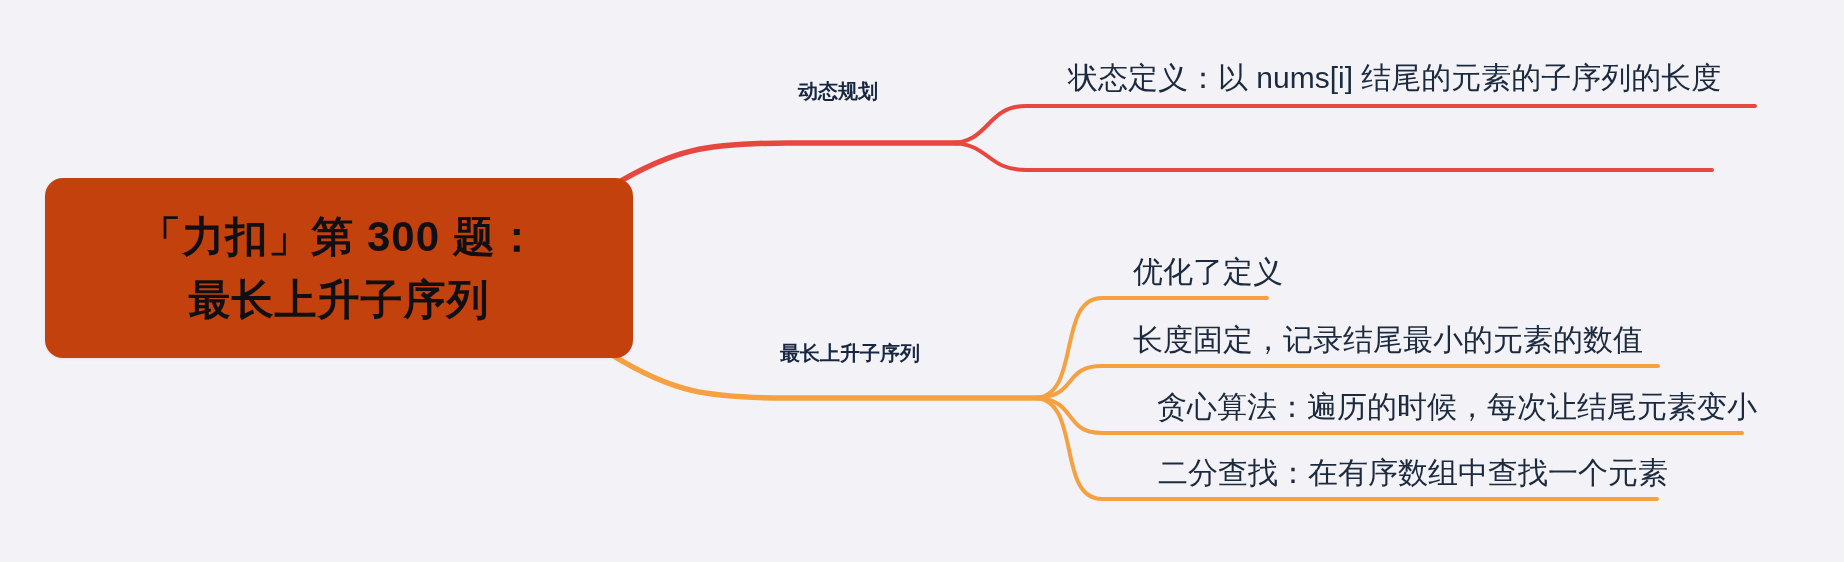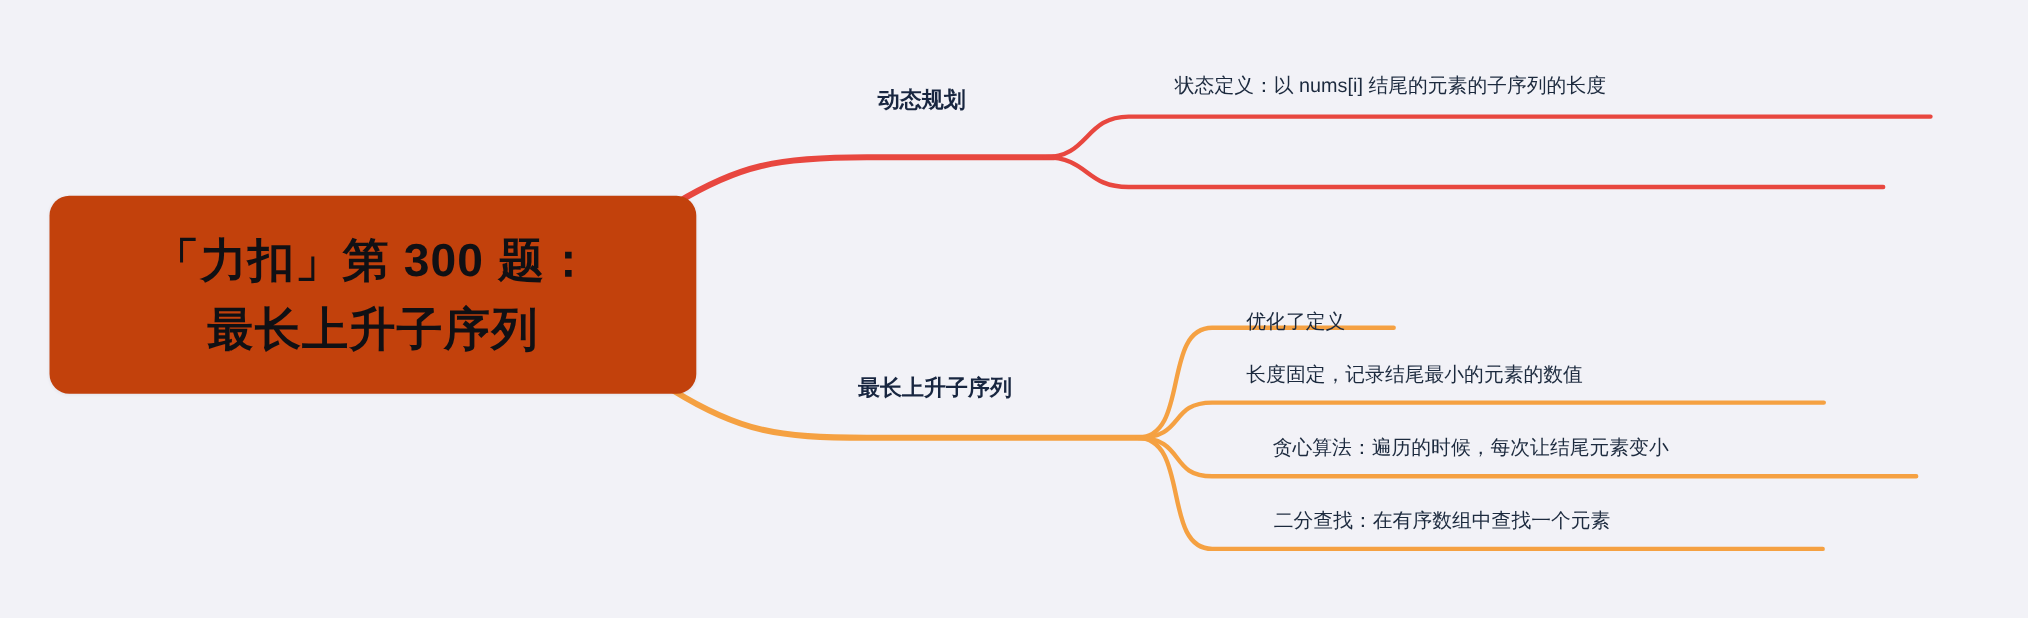--- a/index.html
+++ b/index.html
@@ -47,31 +47,31 @@
   .branch-label {
     position: absolute;
     font-size: 20px;
     font-weight: bold;
     color: #182640;
     white-space: nowrap;
     line-height: 34px;
   }
   .leaf-text {
     position: absolute;
-    font-size: 18px;
+    font-size: 30px;
     font-weight: normal;
     color: #1C2A3E;
     white-space: nowrap;
     line-height: 36px;
   }
   .b1-label { left: 798px; top: 74px; }
   .b2-label { left: 780px; top: 336px; }
   .b1-leaf0 { left: 1068px; top: 60px; }
   .b1-leaf1 { left: 1068px; top: 126px; }
-  .b2-leaf0 { left: 1133px; top: 254px; margin-top: 20px; }
+  .b2-leaf0 { left: 1133px; top: 254px; }
   .b2-leaf1 { left: 1133px; top: 322px; }
   .b2-leaf2 { left: 1133px; top: 389px; margin-left: 24px; }
   .b2-leaf3 { left: 1133px; top: 455px; margin-left: 25px; }
 </style>
 </head>
 <body>
 
 <div id="mindmap">
 
   <svg id="connectors" viewBox="0 0 1844 562" xmlns="http://www.w3.org/2000/svg">

